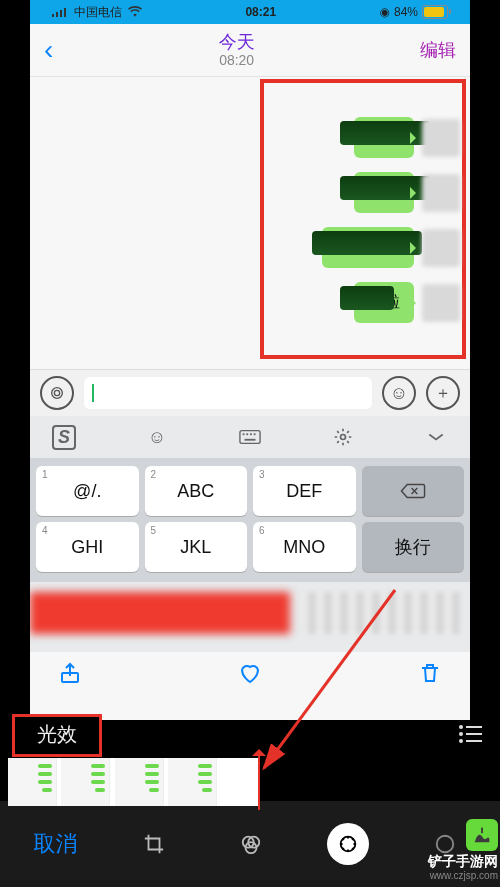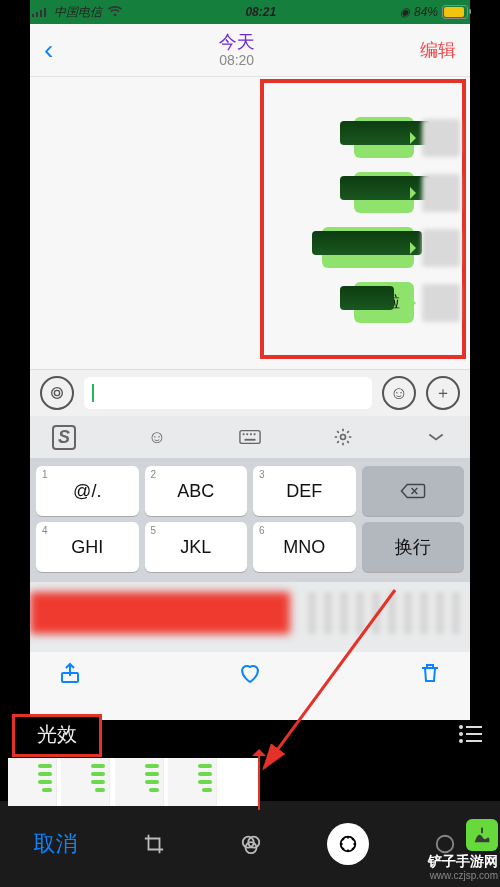--- a/index.html
+++ b/index.html
@@ -16,28 +16,27 @@
     left: 30px;
     top: 0;
     width: 440px;
     height: 810px;
     background: #f7f7f7;
   }
 
   
   .statusbar {
     height: 24px;
-    background: #15803d;
+    background: #0ea5e9;
     display: flex;
     align-items: center;
     justify-content: space-between;
-    padding: 0 2px;
+    padding: 0 22px;
     font-size: 12px;
     color: #222;
-    font-style: italic;
   }
   .statusbar .left { display:flex; align-items:center; gap:6px;}
   .statusbar .right { display:flex; align-items:center; gap:4px;}
   .bars { display:inline-block; width:16px; height:10px; position:relative;}
   .bars i{position:absolute;bottom:0;width:2px;background:#333;}
   .bars i:nth-child(1){left:0;height:3px}
   .bars i:nth-child(2){left:4px;height:5px}
   .bars i:nth-child(3){left:8px;height:7px}
   .bars i:nth-child(4){left:12px;height:9px}
   .battery{width:24px;height:12px;border:1px solid #888;border-radius:3px;position:relative;}
@@ -50,21 +49,21 @@
     display:flex;
     align-items:center;
     justify-content:space-between;
     padding:0 14px;
     border-bottom:1px solid #e3e3e3;
   }
   .navbar .back{ font-size:28px; color:#0b84ff; font-weight:300;}
   .navbar .title-wrap{ text-align:center; line-height:1.15;}
   .navbar .title{ font-size:18px; color:#6d28d9; font-weight:500;}
   .navbar .subtitle{ font-size:14px; color:#888;}
-  .navbar .edit{ font-size:18px; color:#ef4444;}
+  .navbar .edit{ font-size:18px; color:#a21caf;}
 
   
   .chat{
     height:280px;
     position:relative;
     padding:6px 10px;
   }
   .chat-highlight{
     position:absolute;
     left:230px; top:2px;

